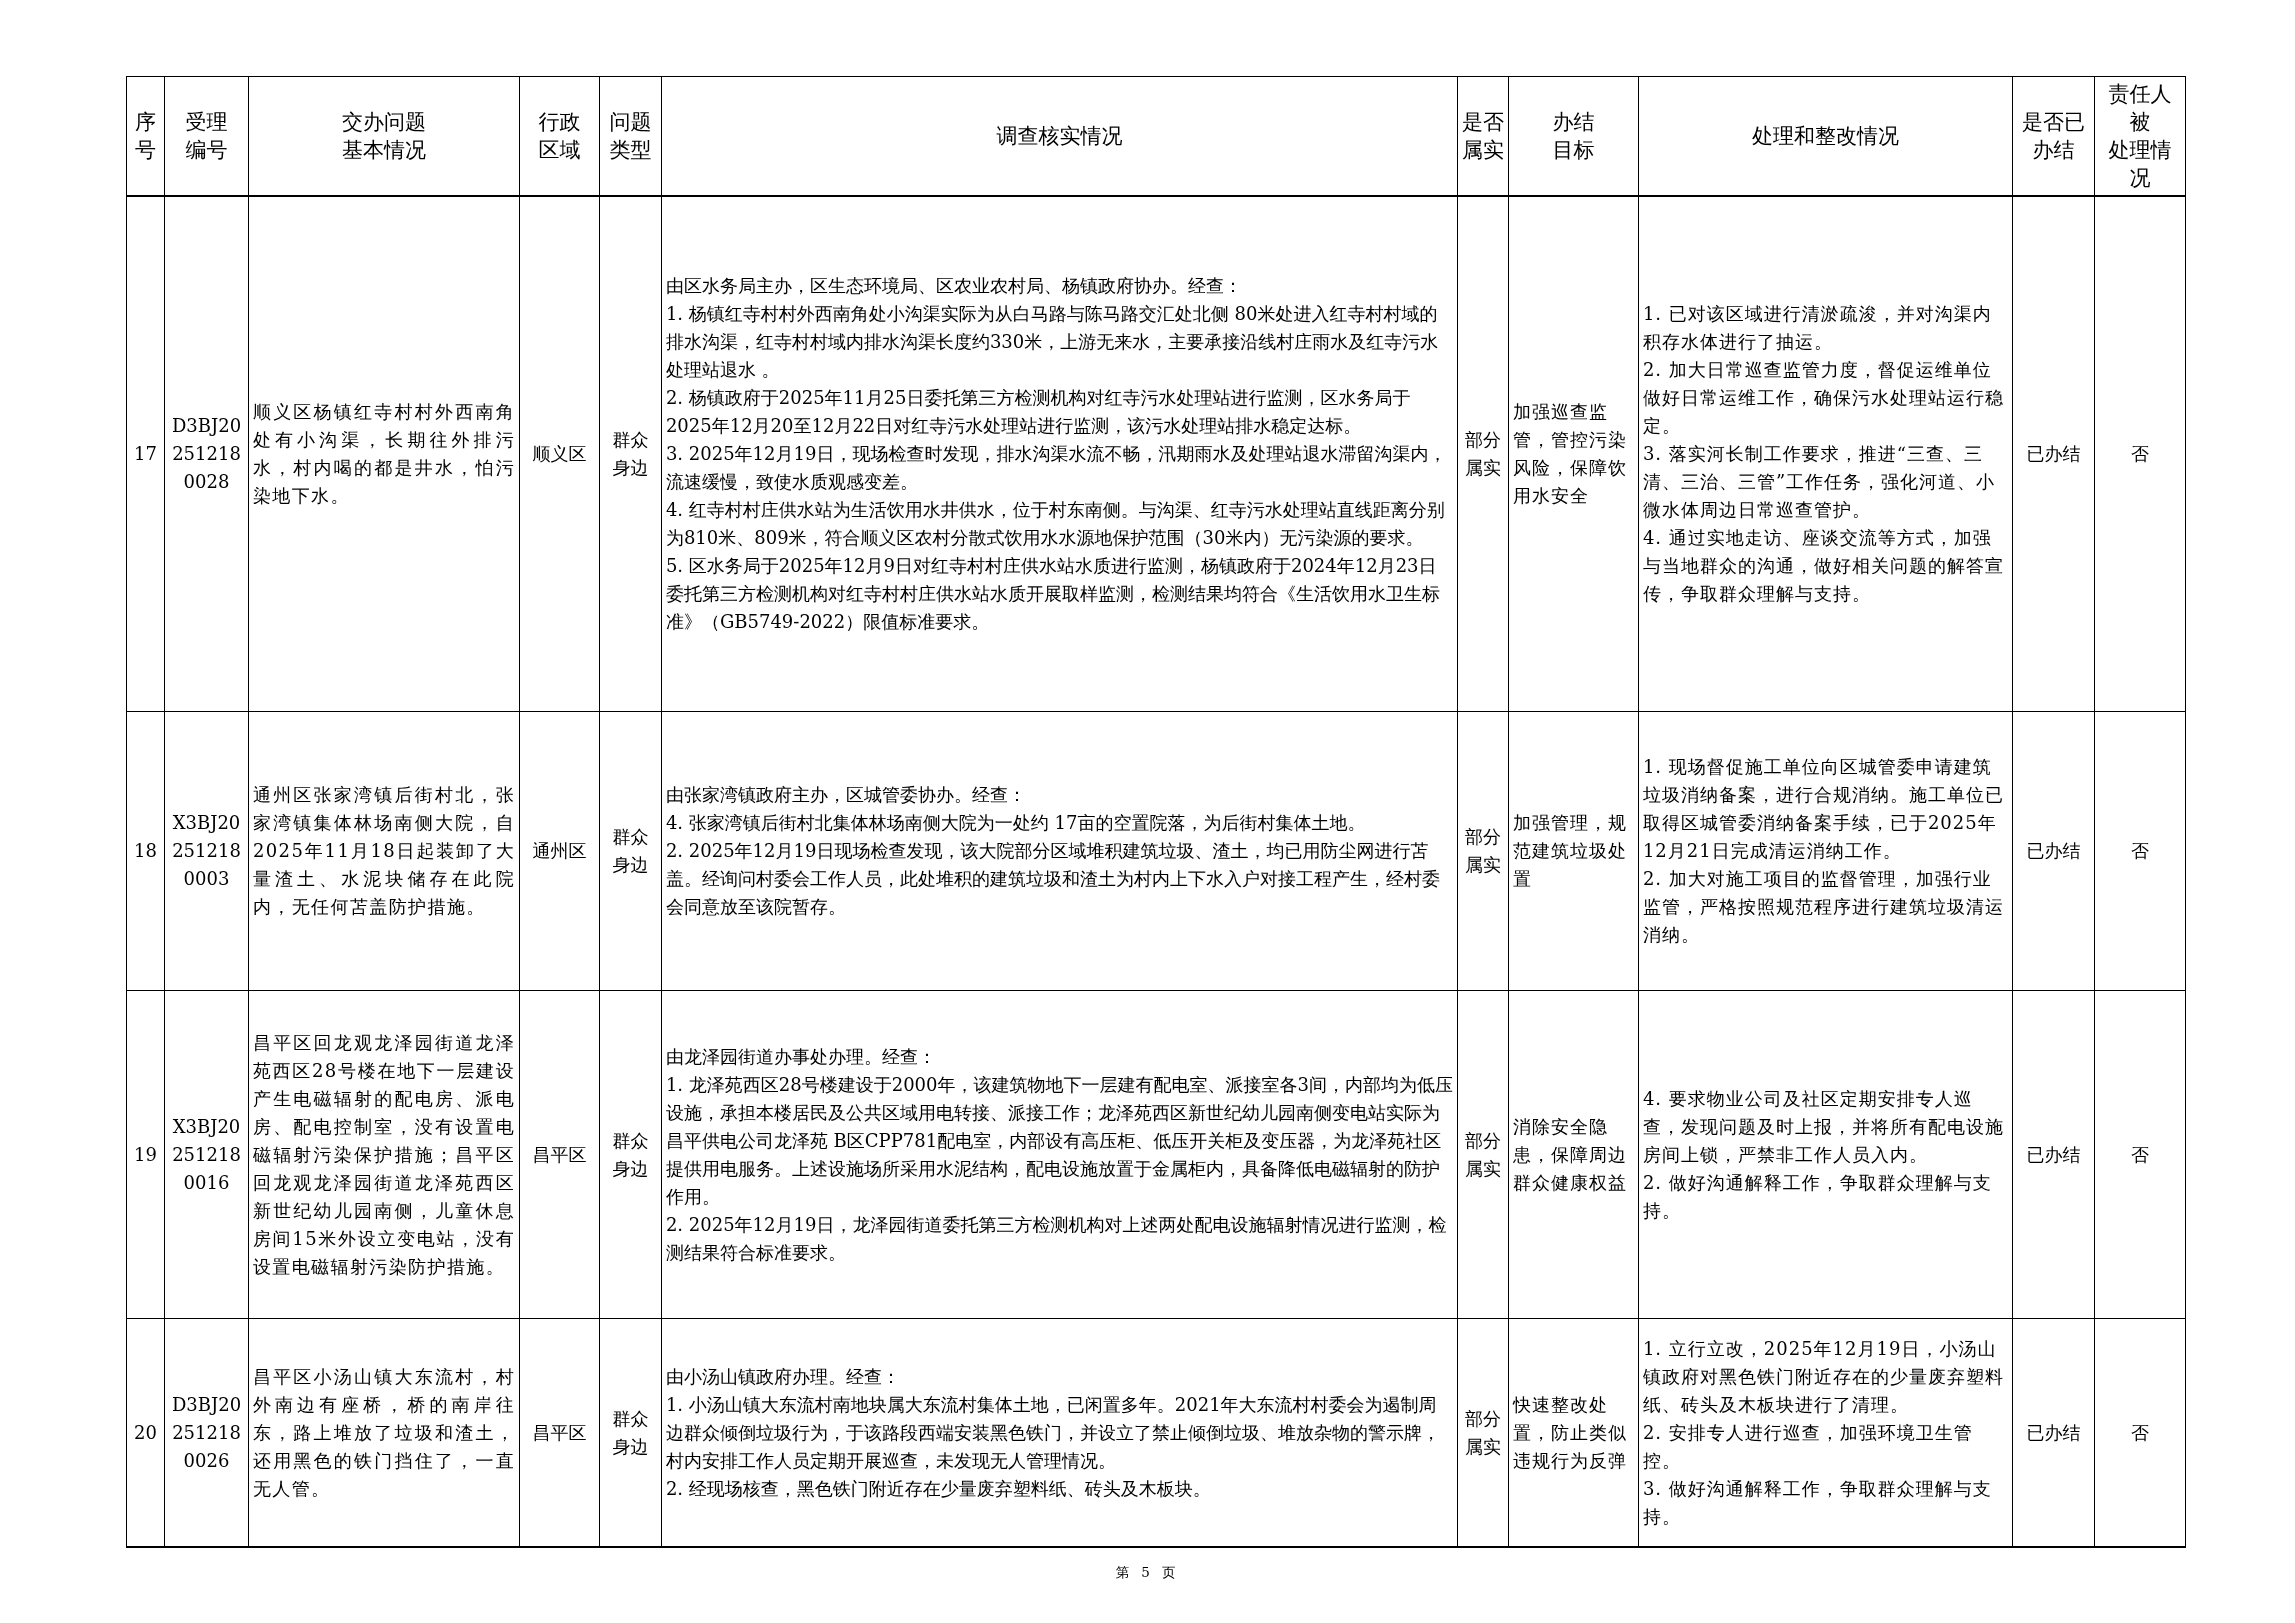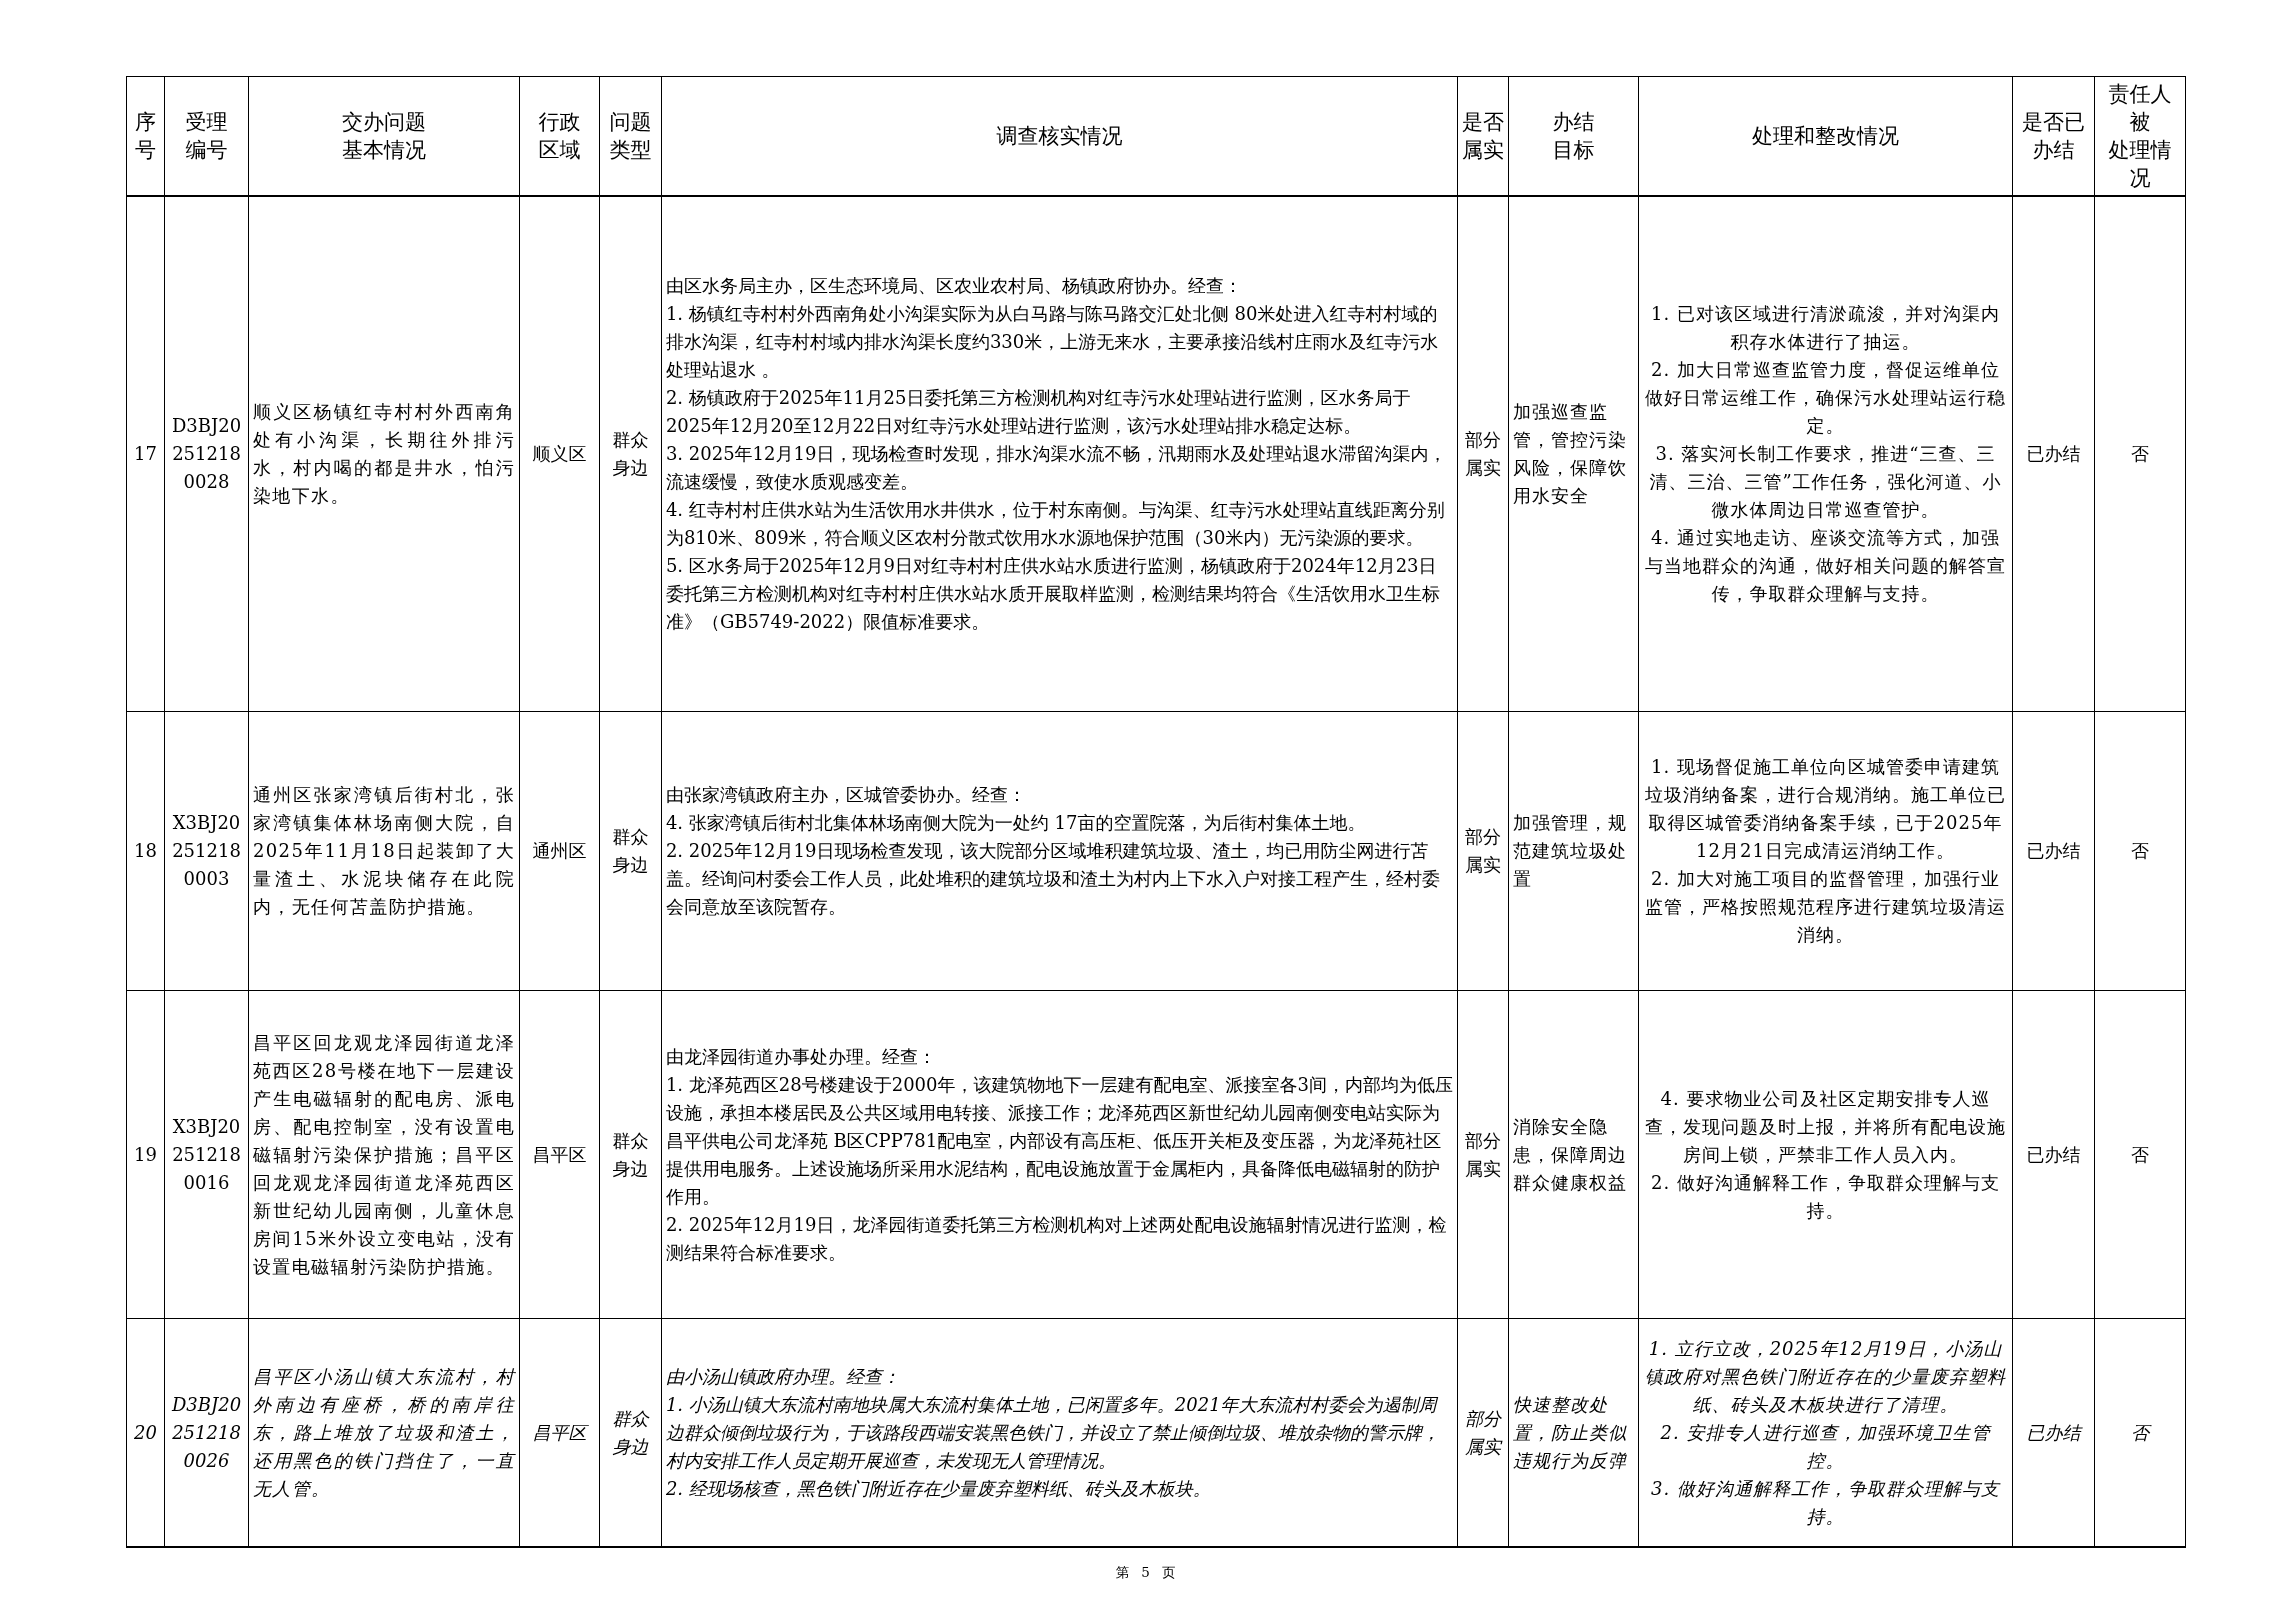--- a/index.html
+++ b/index.html
@@ -32,25 +32,25 @@
   }
   table.main td {
     font-size: 18px;
     line-height: 28px;
   }
   td.c-num, td.c-id, td.c-region, td.c-type, td.c-true, td.c-done, td.c-punish { text-align: center; }
   td.c-id { font-size: 18.3px; line-height: 28px; }
   td.c-issue { text-align: justify; letter-spacing: 1.4px; }
   td.c-goal { text-align: left; letter-spacing: 1px; }
   td.c-invest, td.c-handle { text-align: left; }
-  td.c-handle { letter-spacing: 1px; text-align: center; }
+  td.c-handle { letter-spacing: 1px; }
   tr.row-17 td { height: 516px; }
   tr.row-18 td { height: 279px; }
   tr.row-19 td { height: 328px; }
-  tr.row-20 td { height: 228px; font-style: italic; }
+  tr.row-20 td { height: 228px; }
   tbody tr:last-child td { border-bottom-width: 2.4px; }
   .line { display: block; }
   .pn {
     position: absolute; left: 0; width: 2295px; top: 1564px;
     text-align: center; font-size: 13.5px; letter-spacing: 3.9px;
     font-family: "DejaVu Serif", "Liberation Serif", serif;
   }
 </style>
 </head>
 <body>

